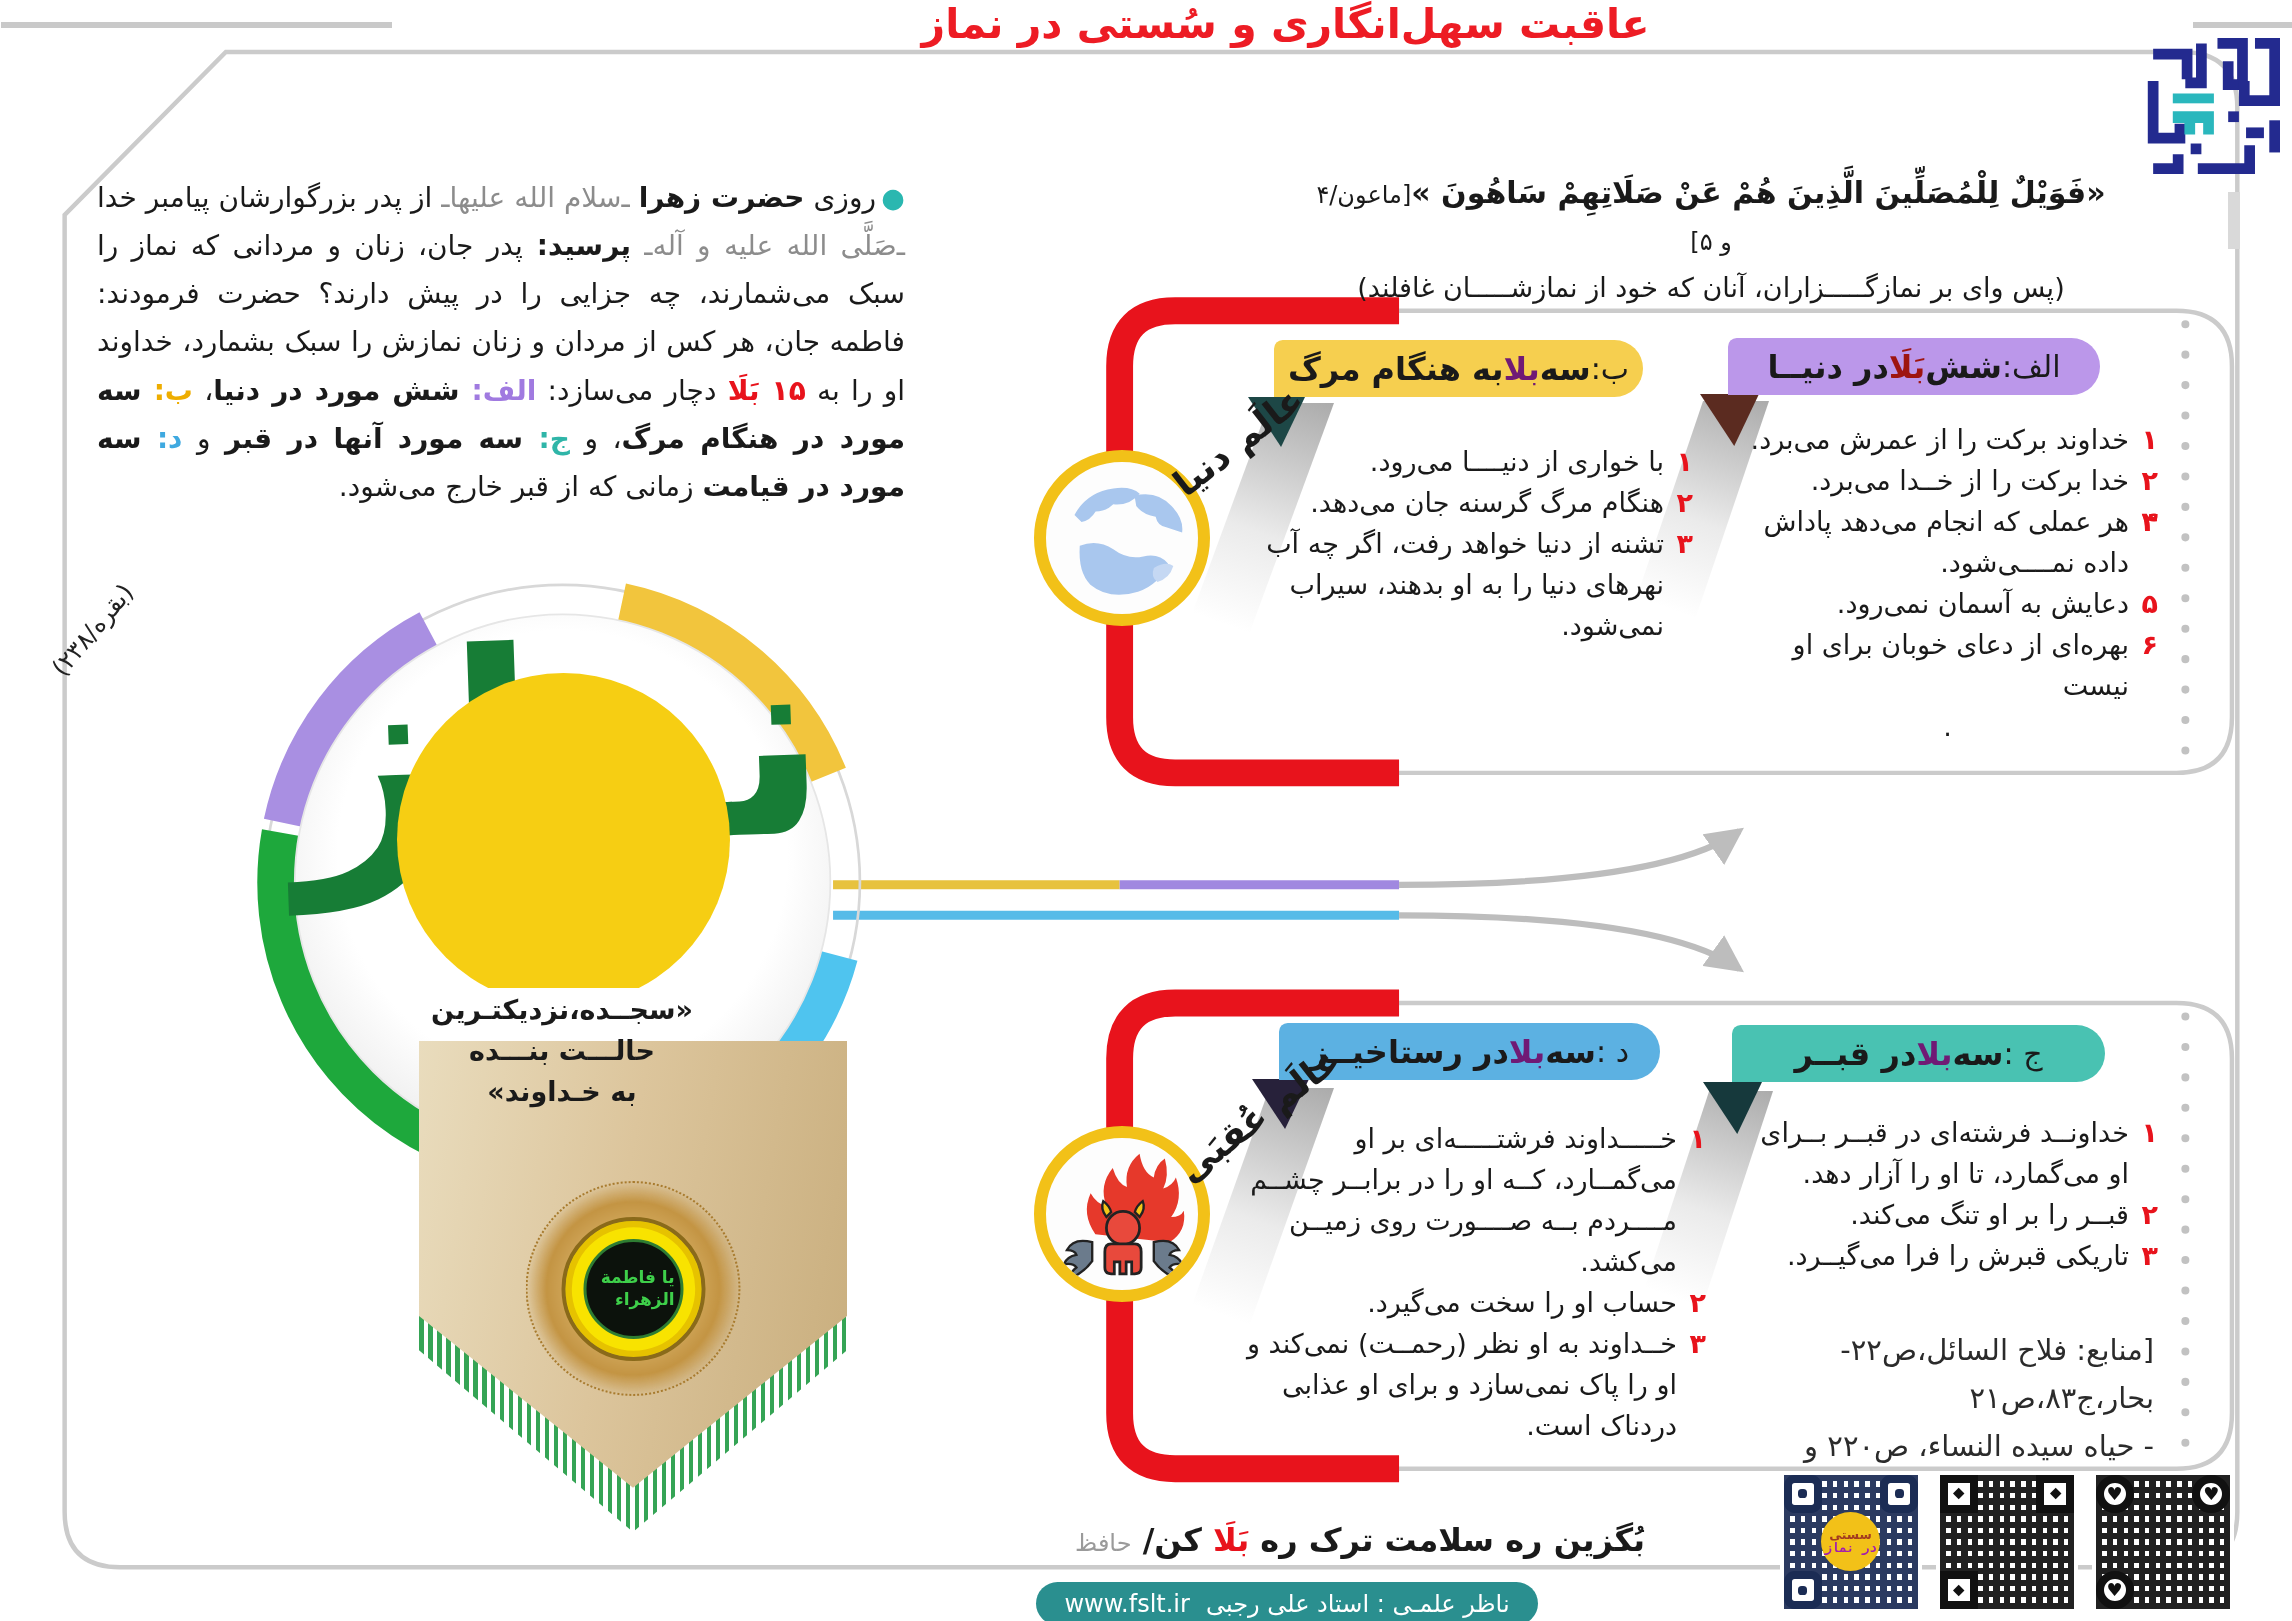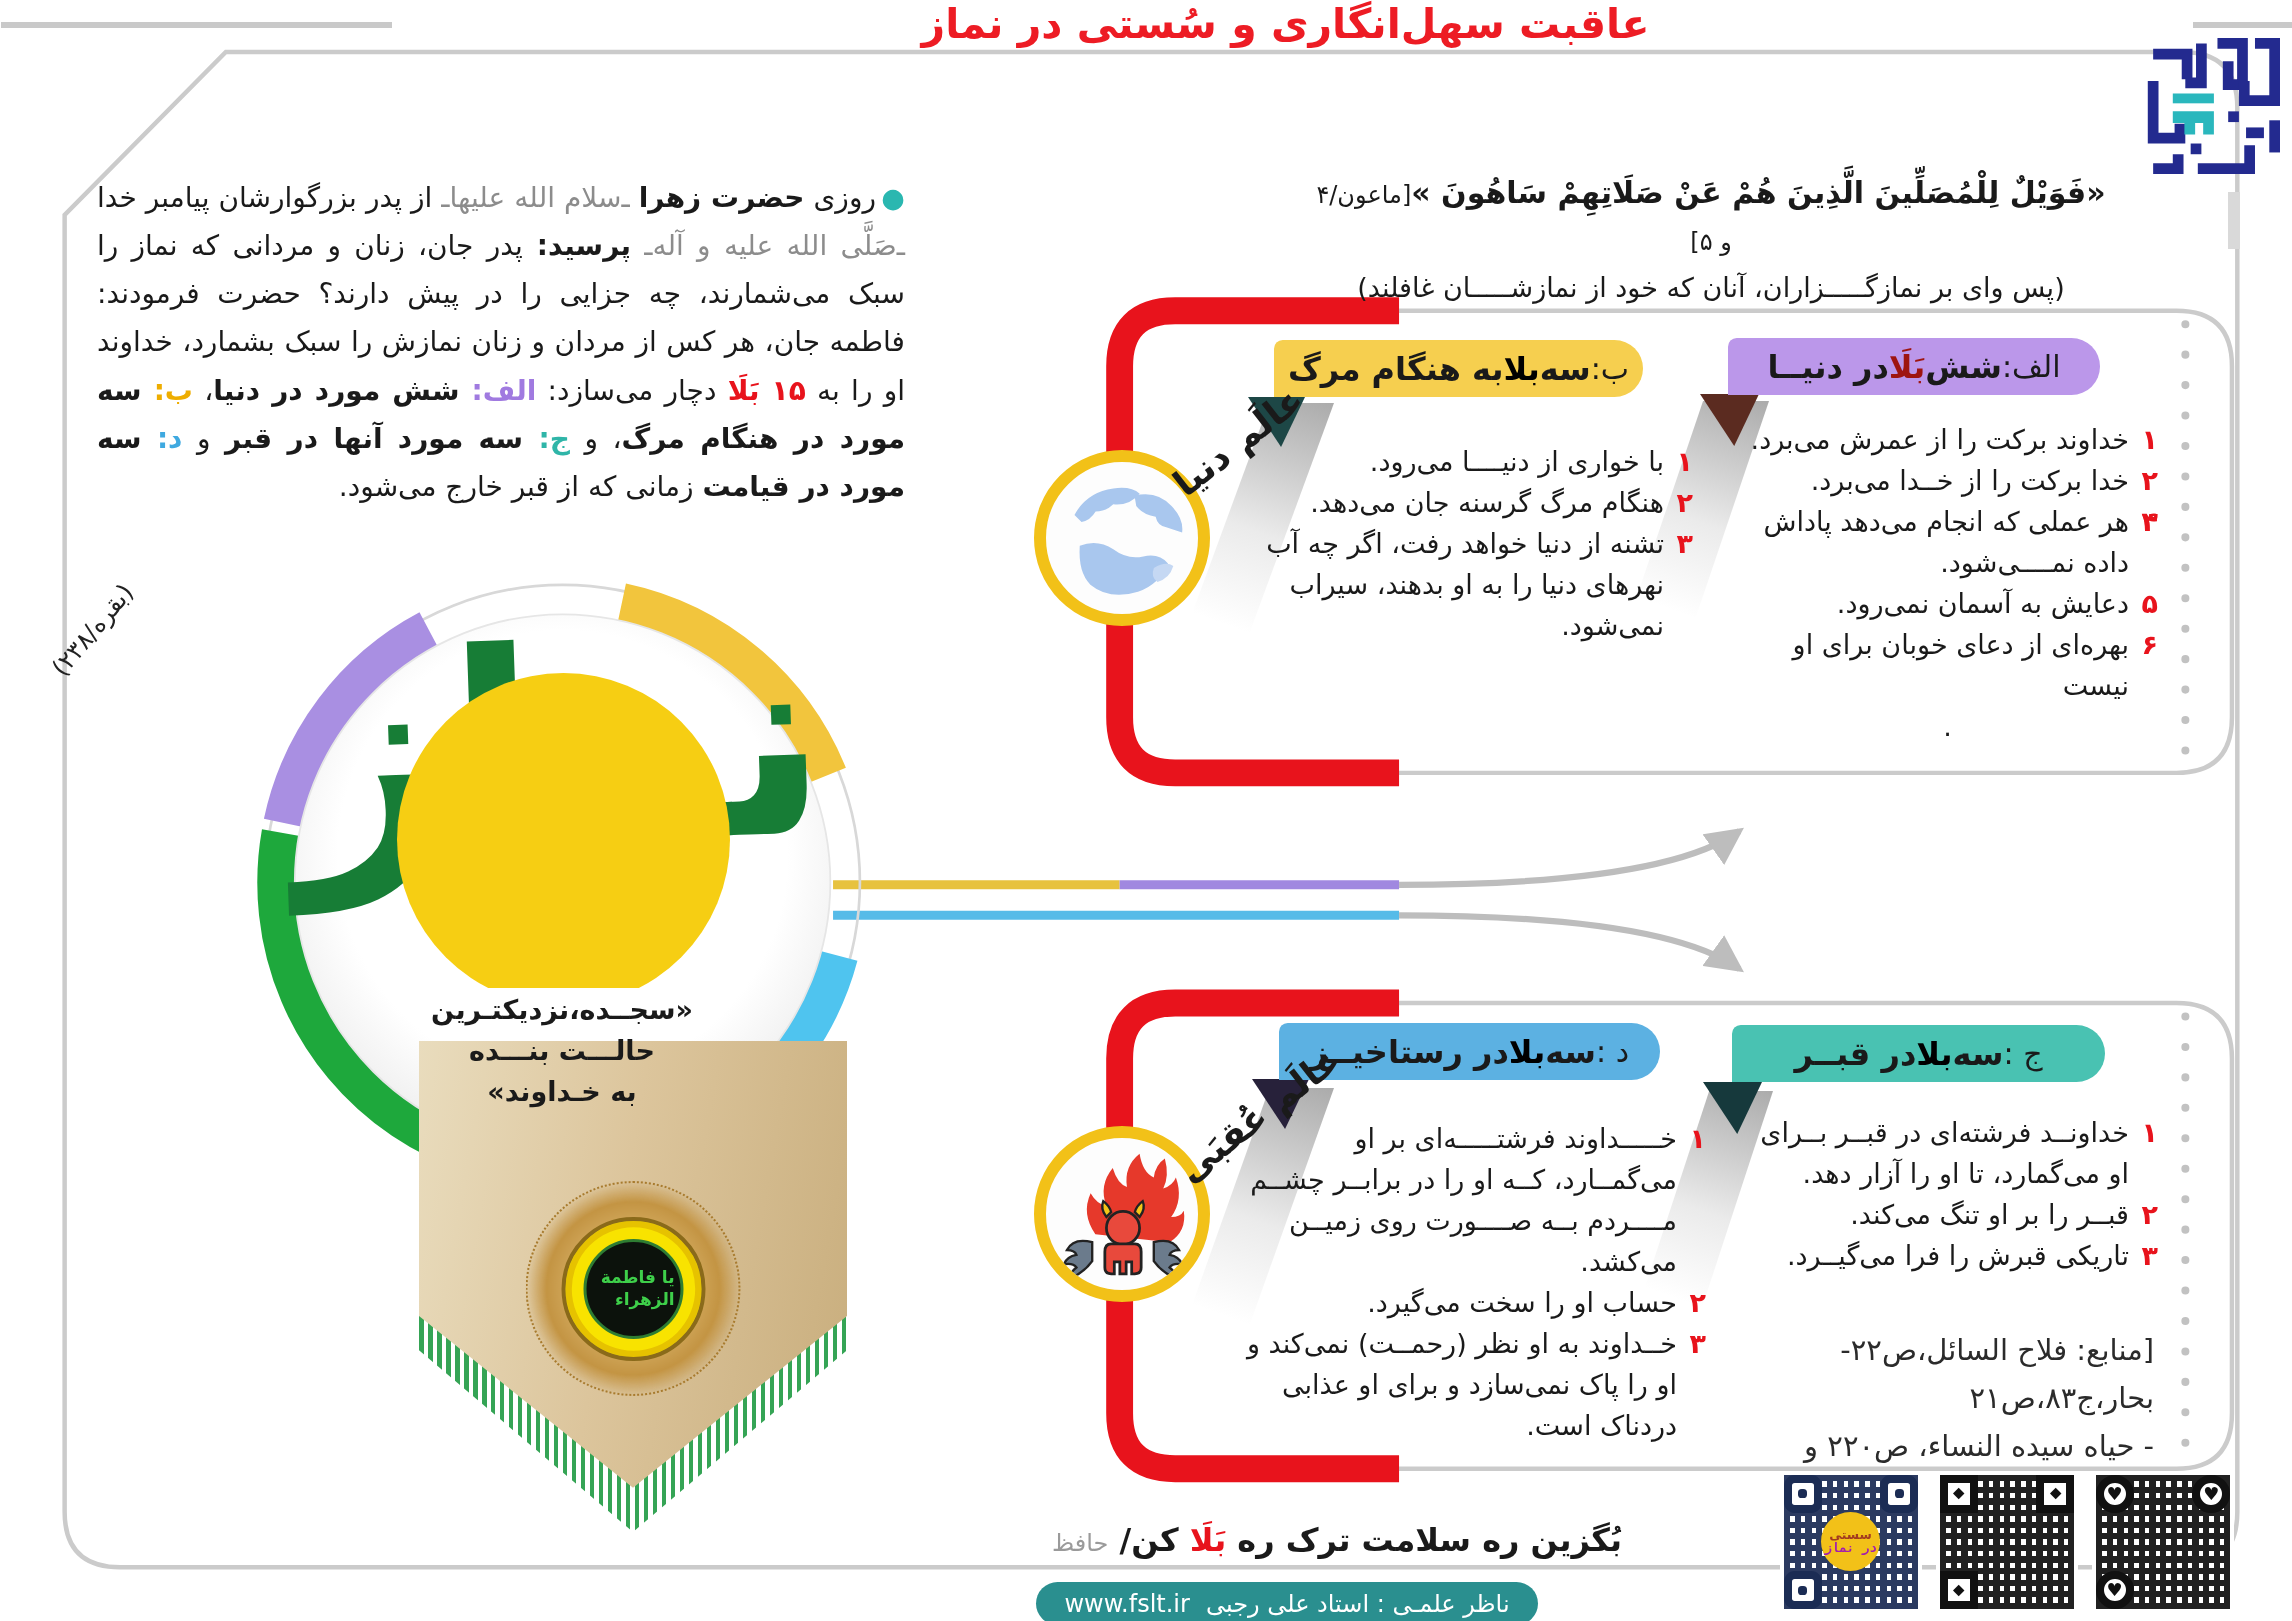--- a/index.html
+++ b/index.html
@@ -33,21 +33,21 @@
 
   .verse{left:1308px;top:170px;width:806px;text-align:center;direction:rtl;line-height:1.55;}
   .verse .l1{font-size:30px;font-weight:bold;}
   .verse .ref{font-size:24px;font-weight:normal;}
   .verse .l2{font-size:27px;margin-top:3.6px;}
 
   
   .banner{height:57px;border-radius:12.5px 41px 41px 0;display:flex;align-items:center;
           justify-content:center;font-size:32px;font-weight:bold;direction:rtl;z-index:6;}
   .banner .pref{font-weight:normal;font-size:30px;}
-  .banner .bala{color:#000000;}
+  .banner .bala{color:#701a75;}
   .banner .bala.dark{color:#9e1510;}
   .fold{z-index:5;}
   .sweep{pointer-events:none;z-index:4;
          background:linear-gradient(200deg,rgba(45,45,45,.40),rgba(120,120,120,.15) 45%,rgba(255,255,255,0) 75%);}
 
   
   .col{direction:rtl;font-size:27px;line-height:41px;z-index:6;}
   .item{position:relative;padding-right:29px;text-align:right;}
   .item .num{position:absolute;right:0;top:0;color:#e8131c;font-weight:bold;}
   .period{text-align:center;font-size:27px;}
@@ -80,21 +80,21 @@
       background:radial-gradient(circle,#dcb76f 30%,#c39443 58%,rgba(195,148,67,0) 72%);}
   .orn-ring{position:absolute;left:50%;top:50%;transform:translate(-50%,-50%);
       width:136px;height:136px;border-radius:50%;background:#f8e300;
       border:4.5px solid #8a6a1a;box-shadow:inset 0 0 0 6.3px #e6c200;}
   .orn-core{position:absolute;left:50%;top:50%;transform:translate(-50%,-50%);
       width:100px;height:100px;border-radius:50%;background:#0c120c;border:3.6px solid #2e7d32;
       display:flex;align-items:center;justify-content:center;text-align:right;
       color:#3ecf4a;font-size:17px;font-weight:bold;line-height:1.25;direction:rtl;padding:5.4px;box-sizing:border-box;}
 
   
-  .hafez{left:979px;top:1521px;width:716px;text-align:center;font-size:32px;
+  .hafez{left:929px;top:1521px;width:716px;font-size:32px;
          font-weight:bold;direction:rtl;z-index:6;}
   .hafez .red{color:#e8131c;}
   .hafez .author{color:#9a9a9a;font-size:24px;font-weight:normal;}
   .pill{left:1036px;top:1582px;width:502px;height:43px;border-radius:23px;background:#2a8f8f;
         display:flex;align-items:center;justify-content:center;gap:16px;color:#fff;
         font-size:24px;direction:rtl;z-index:6;}
 
   
   .qr{width:142px;height:142px;background:#fff;z-index:7;}
   .qr .mesh{position:absolute;inset:3.6px;opacity:.93;}

